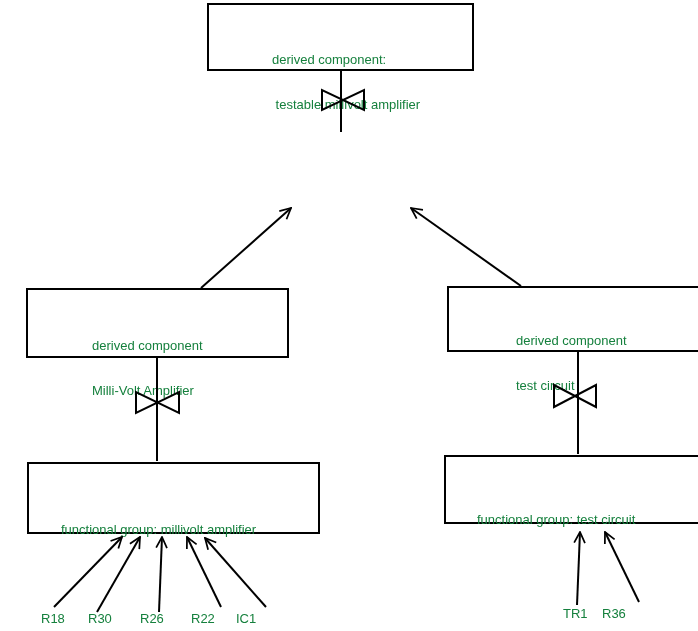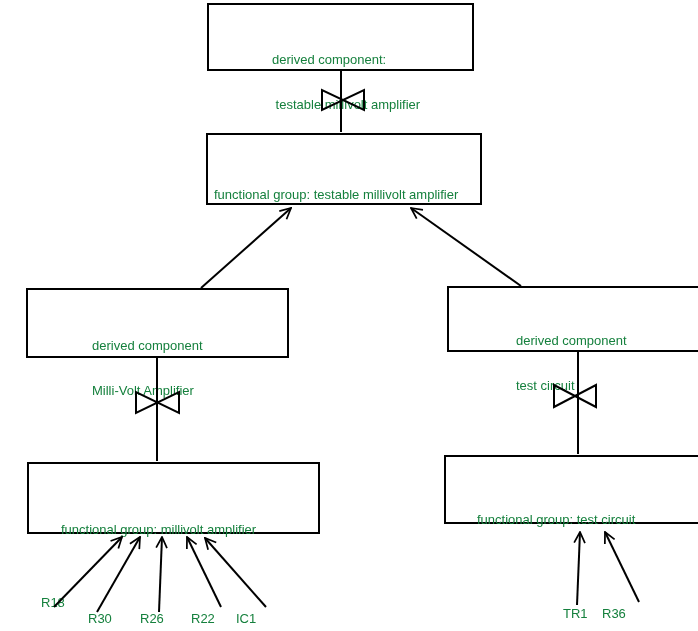--- a/index.html
+++ b/index.html
@@ -39,21 +39,21 @@
   .node-left-derived     { left: 2px;   top: 288px; width: 263px; height: 70px; padding: 18px 0 0 64px; }
   .node-right-derived    { left: 423px; top: 286px; width: 265px; height: 66px; padding: 15px 0 0 67px; }
   .node-left-functional  { left: 3px;   top: 462px; width: 293px; height: 72px; padding: 28px 0 0 32px; }
   .node-right-functional { left: 420px; top: 455px; width: 271px; height: 69px; padding: 25px 0 0 31px; }
   .comp-label {
     position: absolute;
     font-size: 13px;
     line-height: 14px;
     white-space: pre;
   }
-  .lbl-r18 { left: 17px;  top: 596px; }
+  .lbl-r18 { left: 17px;  top: 612px; }
   .lbl-r30 { left: 64px;  top: 612px; }
   .lbl-r26 { left: 116px; top: 612px; }
   .lbl-r22 { left: 167px; top: 612px; text-align: center; }
   .lbl-ic1 { left: 212px; top: 612px; text-align: center; }
   .lbl-tr1 { left: 539px; top: 607px; }
   .lbl-r36 { left: 578px; top: 607px; }
   .conn {
     stroke: #000000;
     stroke-width: 2;
     fill: none;
@@ -68,23 +68,20 @@
 </head>
 <body>
 
 <div class="canvas">
 
   <div class="node node-top-derived">
     <div>derived component:</div>
     <div> testable millivolt amplifier</div>
   </div>
 
-  <div class="node node-top-functional">
-    <div>functional group: testable millivolt amplifier</div>
-  </div>
 
   <div class="node node-left-derived">
     <div>derived component</div>
     <div>Milli-Volt Amplifier</div>
   </div>
 
   <div class="node node-right-derived">
     <div>derived component</div>
     <div>test circuit</div>
   </div>

